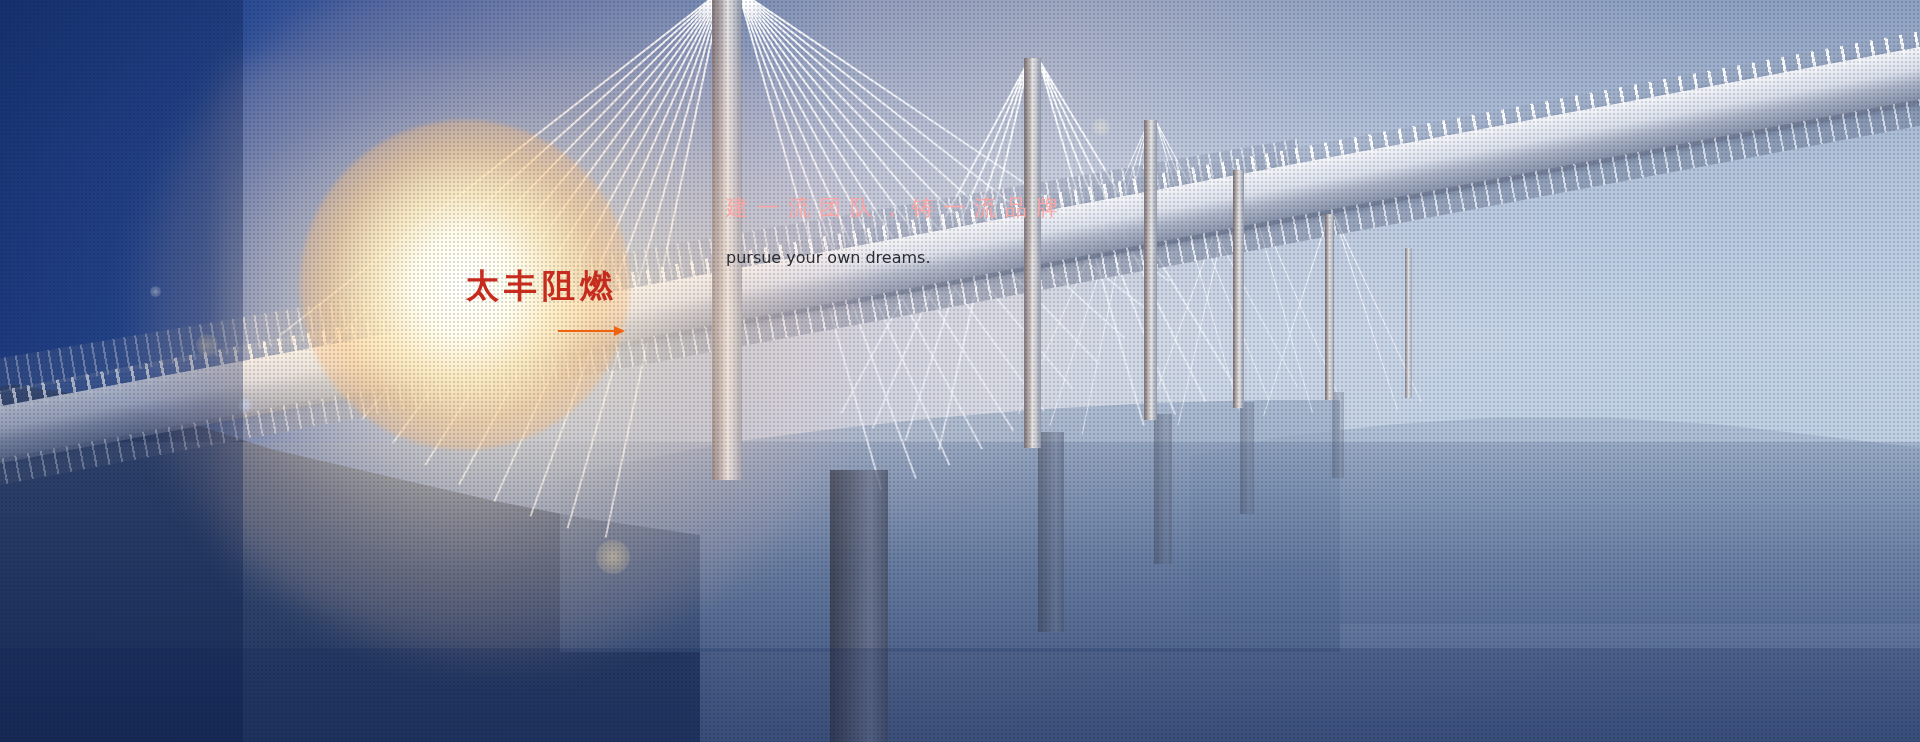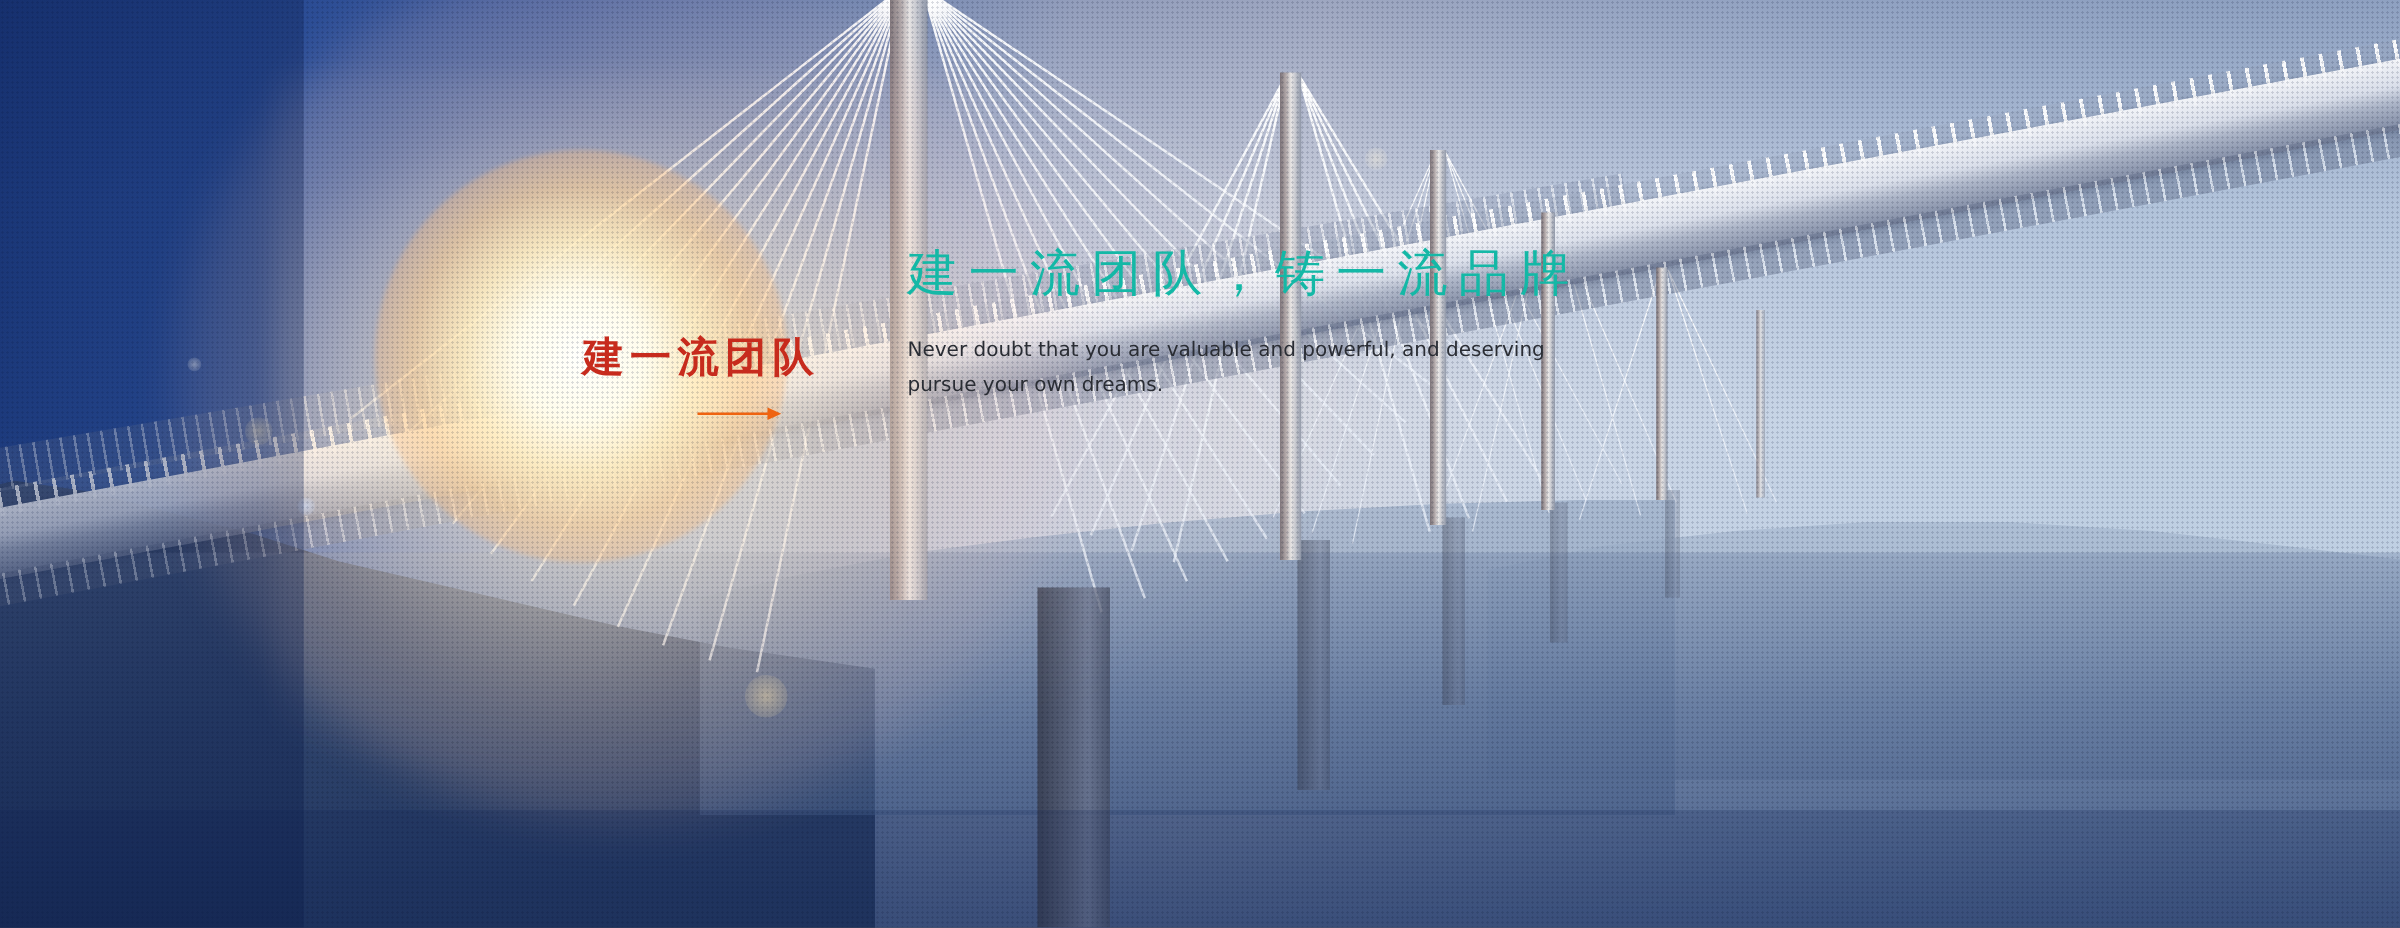--- a/index.html
+++ b/index.html
@@ -252,24 +252,24 @@
     width:0; height:0;
     border-top:5px solid transparent;
     border-bottom:5px solid transparent;
     border-left:11px solid #ef6310;
   }
 
   .text-block { position:absolute; left:726px; top:194px; width:560px; }
 
   .headline-thin {
     font-family:"DejaVu Serif", "Liberation Serif", serif;
-    font-size:40px;
+    font-size:22px;
     font-weight:400;
     letter-spacing:9px;
-    color:#14b8a6;
+    color:#fca5a5;
     line-height:1.26;
     white-space:nowrap;
   }
   .headline-bold {
     margin-top:18px;
     font-family:"DejaVu Sans", sans-serif;
     font-size:35px;
     font-weight:700;
     letter-spacing:4px;
     color:#1b1d22;
@@ -380,29 +380,28 @@
   <div class="flare f4"></div>
   <div class="flare f5"></div>
 
   <div class="halftone"></div>
   <div class="left-panel"></div>
   <div class="bottom-band"></div>
 
   <div class="content">
 
     <div class="logo-block">
-      <div class="logo-text">建一流团队</div>
+      <div class="logo-text">太丰阻燃</div>
       <div class="logo-arrow">
         <span class="shaft"></span>
         <span class="head"></span>
       </div>
     </div>
 
     <div class="text-block">
       <div class="headline-thin">建一流团队，铸一流品牌</div>
       <div class="subcopy">
-        <span>Never doubt that you are valuable and powerful, and deserving</span>
         <span>pursue your own dreams.</span>
       </div>
     </div>
 
   </div>
 </div>
 
 </body></html>

